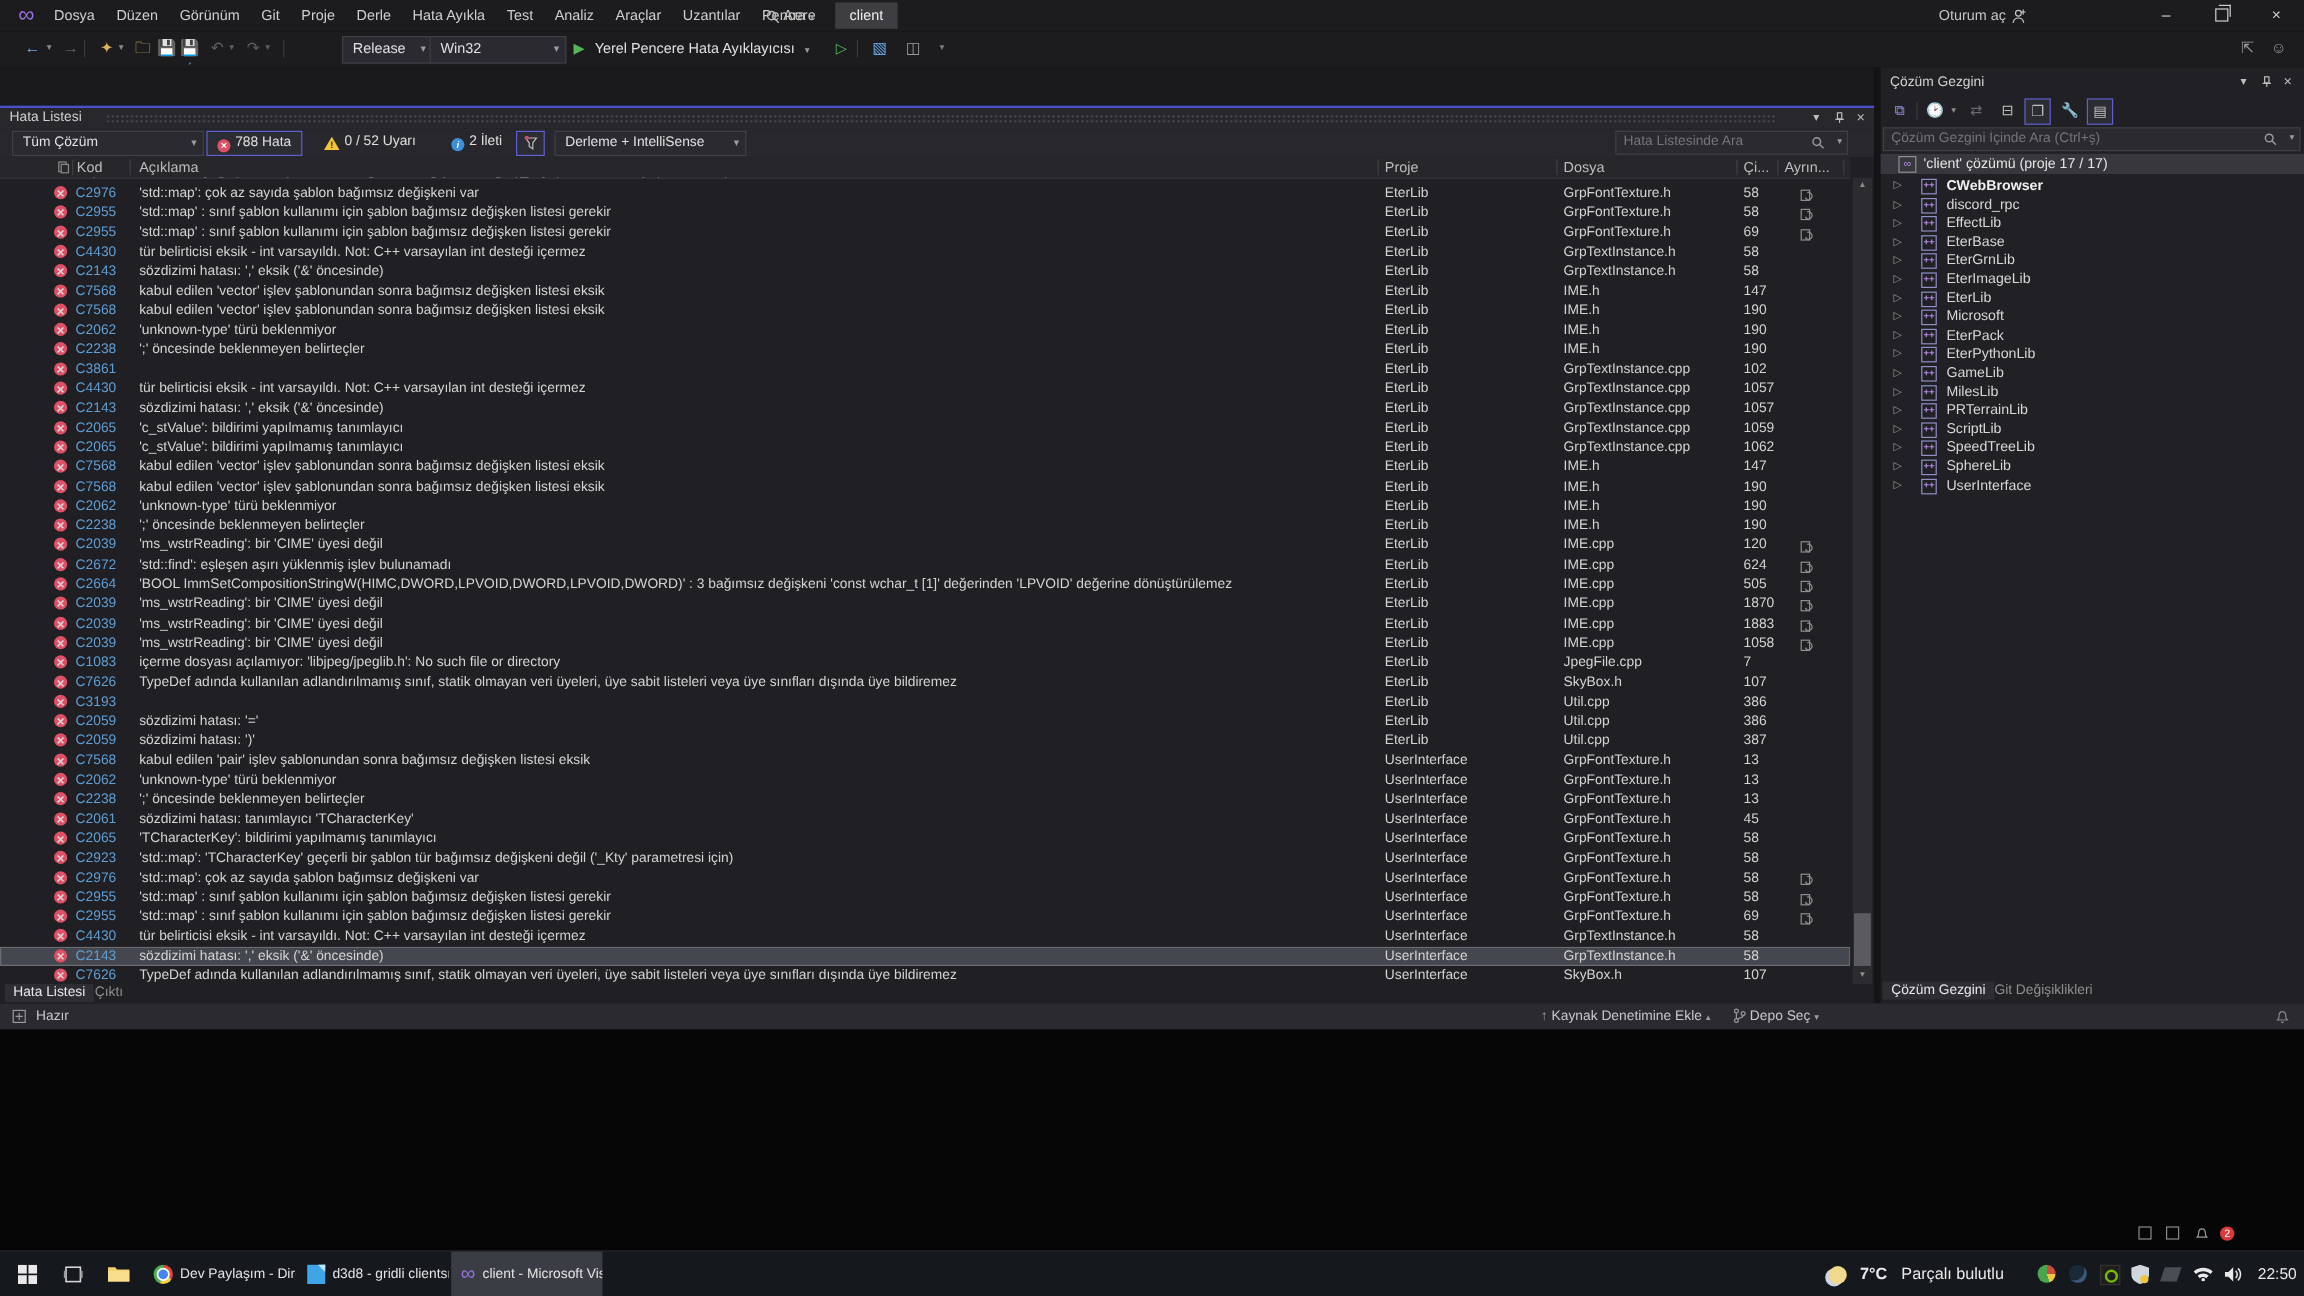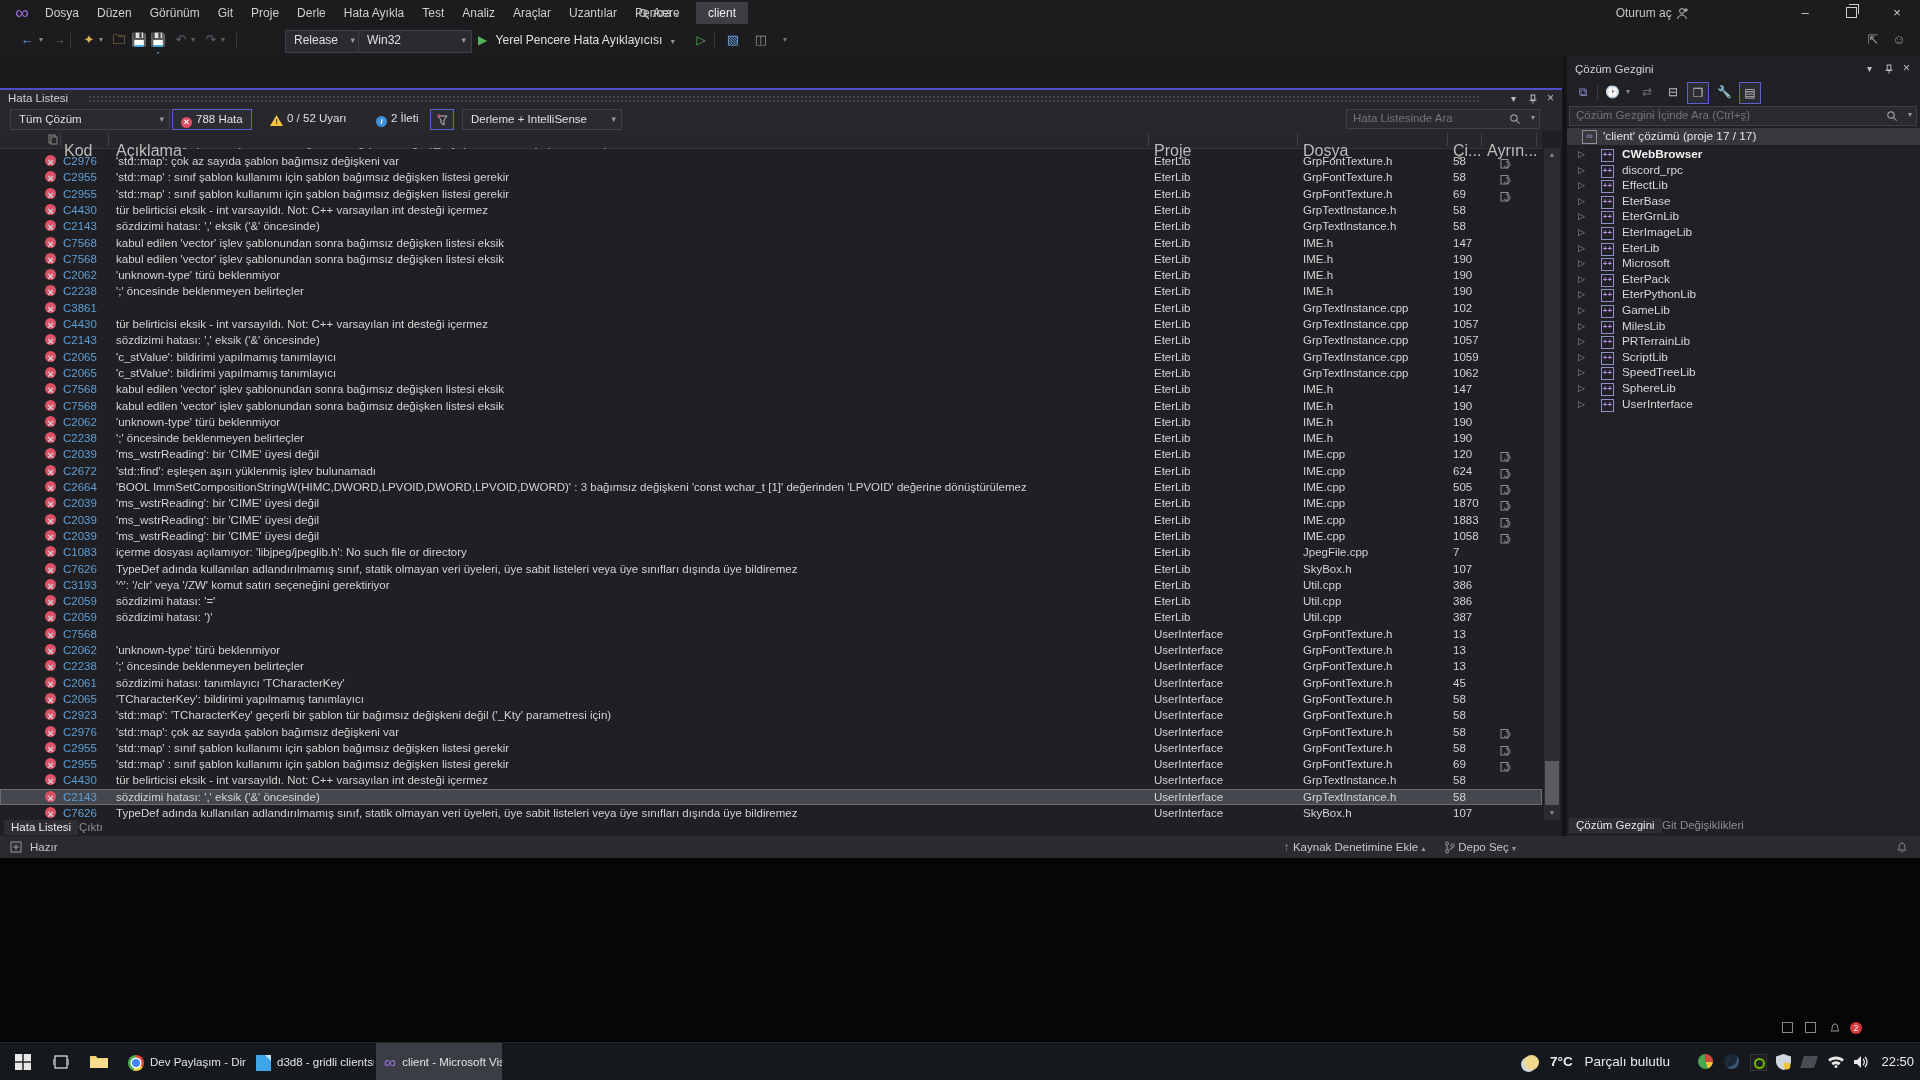--- a/index.html
+++ b/index.html
@@ -51,21 +51,21 @@
            clip-path:polygon(50% 0,100% 100%,0 100%);color:#3a3000;font-size:8px;font-weight:bold;
            text-align:center;line-height:14px;vertical-align:-2px;margin:0 4px}
   .infodot{display:inline-block;width:11px;height:11px;border-radius:50%;background:#3a8fd8;color:#fff;
            font-size:8px;font-style:italic;font-weight:bold;line-height:11px;text-align:center;vertical-align:-2px;margin:0 4px}
   #ep-search{left:1346px;top:2px;width:192px;height:18px;background:#2a2a30;border:1px solid #3f3f46}
   #ep-search input{background:transparent;border:none;outline:none;color:#9a9a9a;font-size:11.5px;
                    width:150px;height:16px;padding:0 0 0 6px;font-family:"Liberation Sans",sans-serif}
   
   #ep-header{left:0;top:43px;width:1542px;height:17px;background:#26262b;border-bottom:1px solid #333338}
   .hsep{position:absolute;top:2px;width:1px;height:13px;background:#3f3f46}
-  .hlab{position:absolute;top:12px;line-height:16px;color:#bdbdbd;font-size:16px}
+  .hlab{position:absolute;top:0;line-height:16px;color:#bdbdbd;font-size:12px}
   
   #ep-rows{left:0;top:60px;width:1542px;height:672px;overflow:hidden}
   .erow{position:absolute;left:0;width:1542px;height:16.3px}
   .erow.sel{background:#45474e;box-shadow:inset 0 0 0 1px #6b6b72}
   .erow span{position:absolute;top:1px;line-height:14px;font-size:11.5px;color:#d4d4d4;white-space:nowrap;overflow:hidden}
   .c-ic{left:41px;top:2px!important}
   .c-code{left:63px;width:46px;color:#5f9fd6!important}
   .c-desc{left:116px;width:1030px}
   .c-proj{left:1154px;width:142px}
   .c-file{left:1303px;width:146px}
@@ -526,21 +526,20 @@
         <span class="c-ic errdot" style="position:absolute">×</span>
         <span class="c-code">C7626</span>
         <span class="c-desc">TypeDef adında kullanılan adlandırılmamış sınıf, statik olmayan veri üyeleri, üye sabit listeleri veya üye sınıfları dışında üye bildiremez</span>
         <span class="c-proj">EterLib</span>
         <span class="c-file">SkyBox.h</span>
         <span class="c-line">107</span>
       </div>
       <div class="erow" style="top:428.8px">
         <span class="c-ic errdot" style="position:absolute">×</span>
         <span class="c-code">C3193</span>
-        <span class="c-desc">'^': '/clr' veya '/ZW' komut satırı seçeneğini gerektiriyor</span>
         <span class="c-proj">EterLib</span>
         <span class="c-file">Util.cpp</span>
         <span class="c-line">386</span>
       </div>
       <div class="erow" style="top:445.1px">
         <span class="c-ic errdot" style="position:absolute">×</span>
         <span class="c-code">C2059</span>
         <span class="c-desc">sözdizimi hatası: '='</span>
         <span class="c-proj">EterLib</span>
         <span class="c-file">Util.cpp</span>
@@ -550,20 +549,21 @@
         <span class="c-ic errdot" style="position:absolute">×</span>
         <span class="c-code">C2059</span>
         <span class="c-desc">sözdizimi hatası: ')'</span>
         <span class="c-proj">EterLib</span>
         <span class="c-file">Util.cpp</span>
         <span class="c-line">387</span>
       </div>
       <div class="erow" style="top:477.70000000000005px">
         <span class="c-ic errdot" style="position:absolute">×</span>
         <span class="c-code">C7568</span>
+        <span class="c-desc">kabul edilen 'pair' işlev şablonundan sonra bağımsız değişken listesi eksik</span>
         <span class="c-proj">UserInterface</span>
         <span class="c-file">GrpFontTexture.h</span>
         <span class="c-line">13</span>
       </div>
       <div class="erow" style="top:494px">
         <span class="c-ic errdot" style="position:absolute">×</span>
         <span class="c-code">C2062</span>
         <span class="c-desc">'unknown-type' türü beklenmiyor</span>
         <span class="c-proj">UserInterface</span>
         <span class="c-file">GrpFontTexture.h</span>

